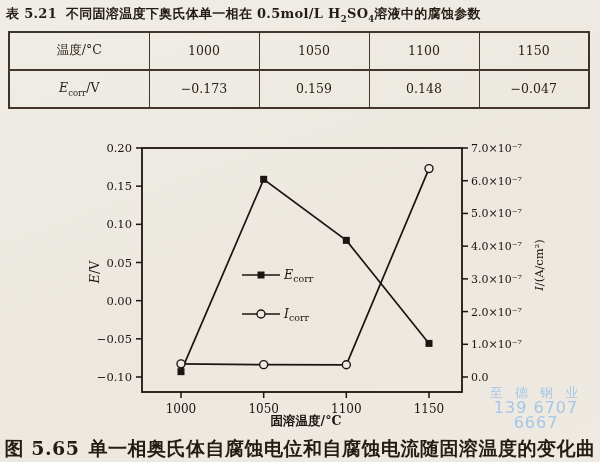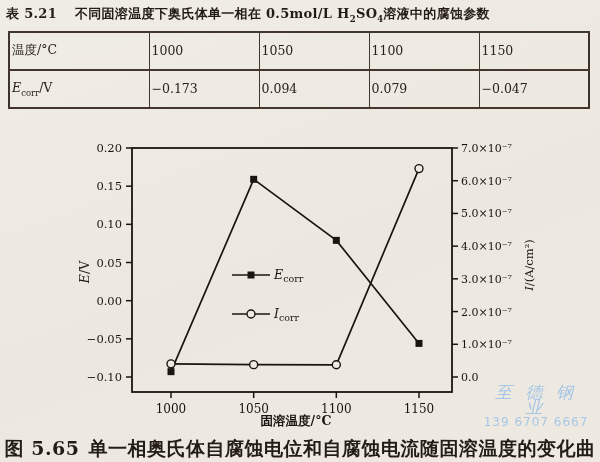--- a/index.html
+++ b/index.html
@@ -6,48 +6,48 @@
   body{
     width:600px;height:462px;position:relative;overflow:hidden;
     background:linear-gradient(160deg,#f0ede6 0%,#ece8e0 55%,#eeeae2 100%);
     font-family:"DejaVu Serif","Liberation Serif",serif;
     color:#241d16;
   }
   .doc-title{
     position:absolute;top:5px;left:6px;width:590px;
     font-size:13px;font-weight:bold;letter-spacing:0.3px;white-space:nowrap;
   }
-  .doc-title .tag{margin-right:18px;}
+  .doc-title .tag{margin-right:9px;}
   sub{font-size:8.5px;}
   table.params{
     position:absolute;top:31px;left:8px;width:580px;height:78px;
     border-collapse:collapse;table-layout:fixed;
     border:2px solid #3d332a;
   }
   table.params td{
     border:1px solid #43372d;
     border-top-width:2px;border-bottom-width:2px;
-    vertical-align:middle;
+    text-align:center;vertical-align:middle;
     font-size:12.5px;padding:0 2px;color:#2a2219;
   }
   td.rowhead i{font-family:"DejaVu Serif","Liberation Serif",serif;}
-  .chart-wrap{position:absolute;top:132px;left:4px;width:504px;height:302px;}
+  .chart-wrap{position:absolute;top:132px;left:14px;width:504px;height:302px;}
   #chart-svg text{font-family:"DejaVu Serif","Liberation Serif",serif;}
   .fig-caption{
     position:absolute;top:436px;left:0;width:600px;text-align:center;
     font-size:19px;font-weight:bold;letter-spacing:0.5px;
   }
   .fig-caption .tag{margin-right:9px;}
   .watermark{
     position:absolute;top:385px;left:482px;width:108px;text-align:center;
     font-family:"DejaVu Sans","Liberation Sans",sans-serif;
     line-height:15px;pointer-events:none;
   }
-  .watermark .w1{font-size:17px;letter-spacing:4px;font-style:italic;}
-  .watermark .w2{font-size:12px;letter-spacing:1px;}
+  .watermark .w1{font-size:13px;letter-spacing:4px;}
+  .watermark .w2{font-size:16px;letter-spacing:1px;}
 </style>
 </head>
 <body>
 
 <div class="doc-title">
   <span class="tag">表 5.21</span><span>不同固溶温度下奥氏体单一相在 0.5mol/L H</span><sub>2</sub><span>SO</span><sub>4</sub><span>溶液中的腐蚀参数</span>
 </div>
 
 <table class="params">
   <colgroup>
@@ -61,22 +61,22 @@
       <tr>
     <td class="rowhead">温度/°C</td>
     <td>1000</td>
     <td>1050</td>
     <td>1100</td>
     <td>1150</td>
   </tr>
   <tr>
     <td class="rowhead"><i>E</i><sub>corr</sub><span>/V</span></td>
     <td>−0.173</td>
-    <td>0.094</td>
-    <td>0.079</td>
+    <td>0.159</td>
+    <td>0.148</td>
     <td>−0.047</td>
   </tr>
 </tbody>
   </table>
 
 <div class="chart-wrap">
   <svg id="chart-svg" width="600" height="302" viewBox="0 0 600 302">
       <rect x="128" y="16" width="320" height="244" fill="none" stroke="#1b1410" stroke-width="1.8"></rect>
       <line x1="122" y1="16" x2="128" y2="16" stroke="#1b1410" stroke-width="1.5"></line>
       <text x="118" y="20" text-anchor="end" font-size="11.5" fill="#1b1410">0.20</text>

